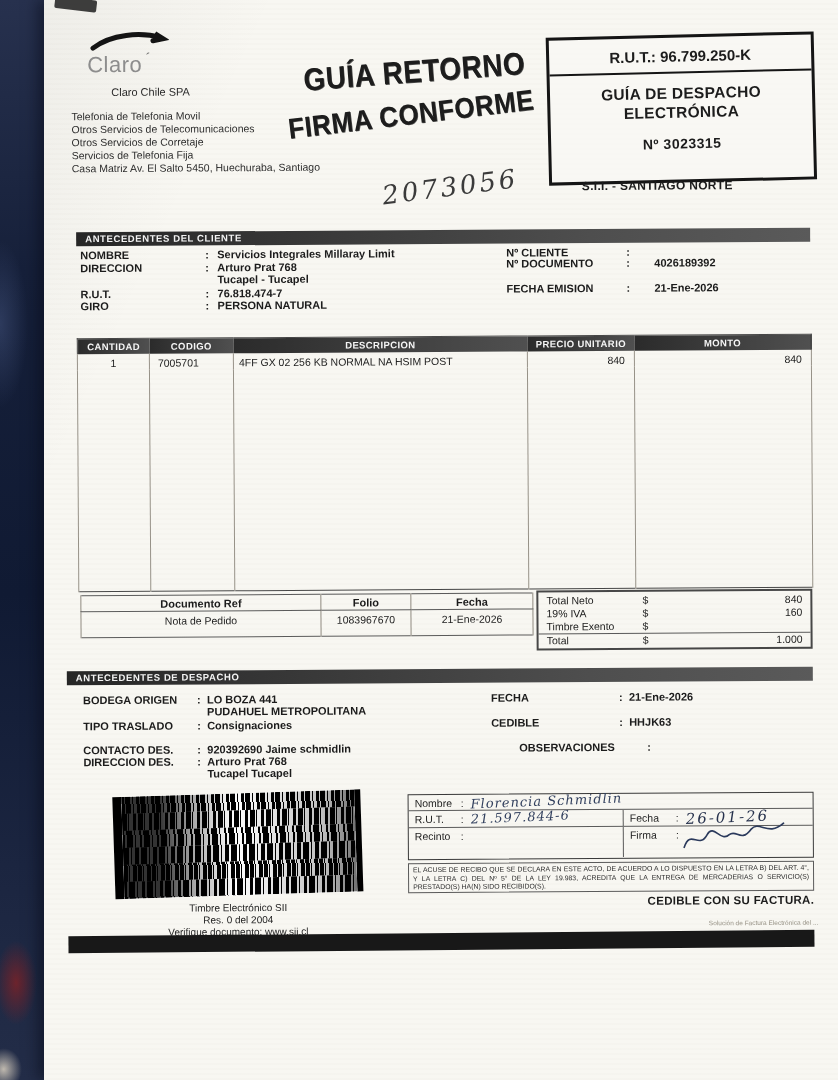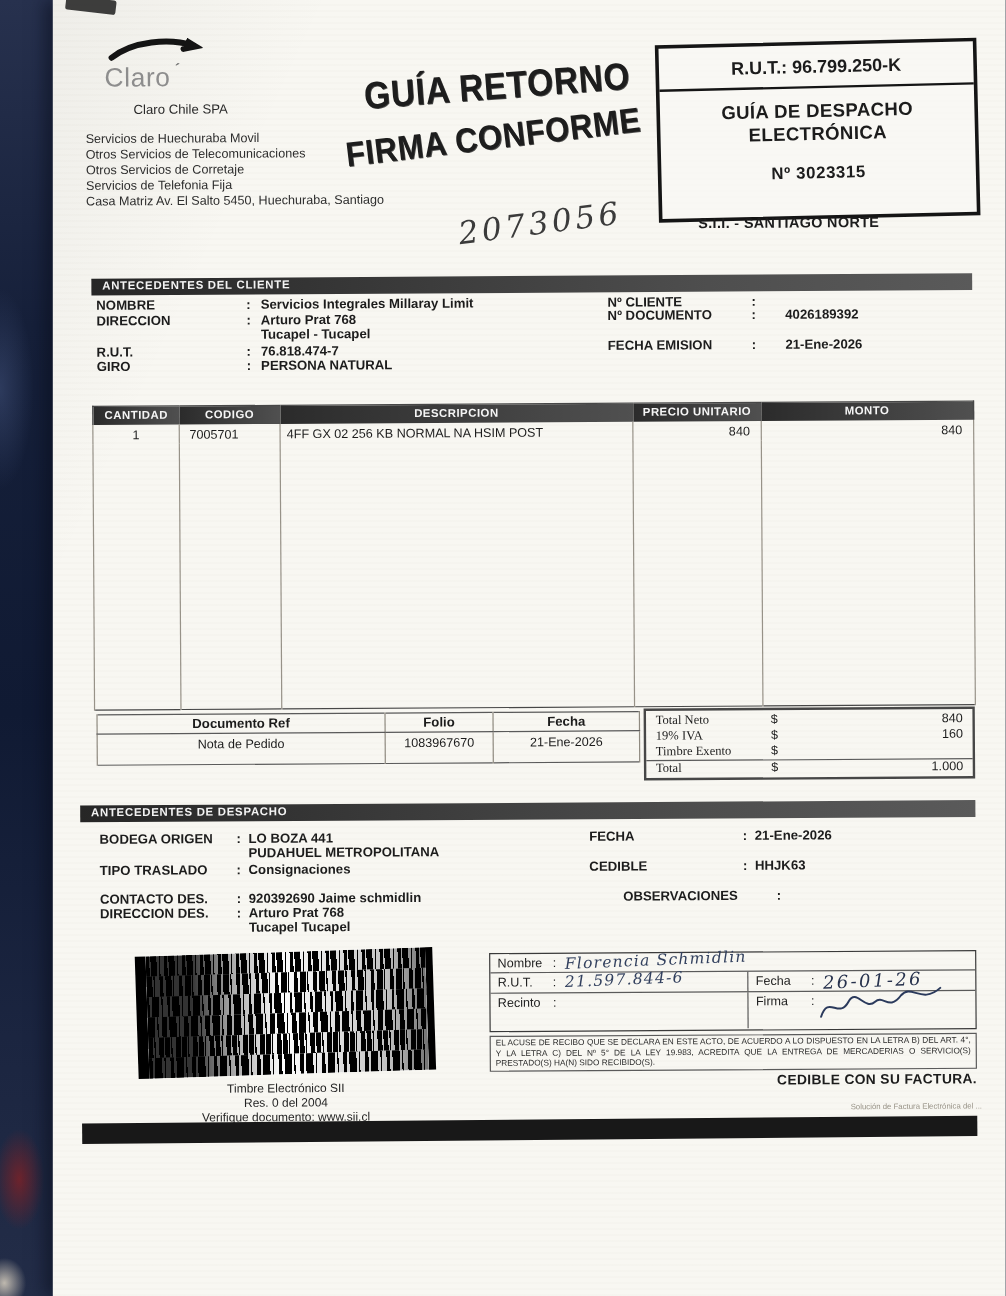--- a/index.html
+++ b/index.html
@@ -83,21 +83,21 @@
   .ref-table th { font-size:11px; font-weight:700; height:16px; border-bottom:1px solid #5a5a5a;
     border-left:1px solid #8f8a80; border-right:1px solid #8f8a80; }
   .ref-table td { font-size:10.5px; text-align:center; height:26px; vertical-align:top; padding-top:3px;
     border-left:1px solid #8f8a80; border-right:1px solid #8f8a80; }
 
   
   .totals-box { position:absolute; left:492px; top:591px; width:276px; height:60px; border:2px solid #474747;
     padding-top:2px; }
   .t-row { display:flex; font-size:10.5px; height:13px; line-height:13px; }
   .t-row.total-final { border-top:1px solid #5a5a5a; font-weight:400; }
-  .t-lbl { width:104px; padding-left:8px;font-family:Liberation Serif, serif; }
+  .t-lbl { width:104px; padding-left:8px; }
   .t-cur { width:30px; }
   .t-val { flex:1; text-align:right; padding-right:8px; }
 
   
   .dval-bold { font-weight:700; }
 
   
   .barcode { position:absolute; left:68px; top:792px; width:248px; height:102px; transform:rotate(-1.5deg);
     border-left:9px solid #000; border-right:6px solid #000; overflow:hidden; background:#fff; }
   .bc-row { height:17px; }
@@ -146,21 +146,21 @@
 
       <div class="artifact-topleft"></div>
 
       <svg class="logo-swoosh" viewBox="0 0 80 26">
         <path d="M4 18 C 22 4, 52 2, 72 8 L 66 4 L 74 9 L 64 11" fill="none" stroke="#141414" stroke-width="5" stroke-linecap="round"></path>
       </svg>
       <div class="logo-text">Claro</div>
       <div class="logo-tick">´</div>
 
       <div class="company-name">Claro Chile SPA</div>
-      <div class="service-line" style="top:108px">Servicios de Huechuraba Movil</div>
+      <div class="service-line" style="top:108px">Telefonia de Telefonia Movil</div>
       <div class="service-line" style="top:121px">Otros Servicios de Telecomunicaciones</div>
       <div class="service-line" style="top:134px">Otros Servicios de Corretaje</div>
       <div class="service-line" style="top:147px">Servicios de Telefonia Fija</div>
       <div class="service-line" style="top:160px">Casa Matriz Av. El Salto 5450, Huechuraba, Santiago</div>
 
       <div class="stamp stamp1">GUÍA RETORNO</div>
       <div class="stamp stamp2">FIRMA CONFORME</div>
       <div class="hw-num">2073056</div>
 
       <div class="rut-box">

